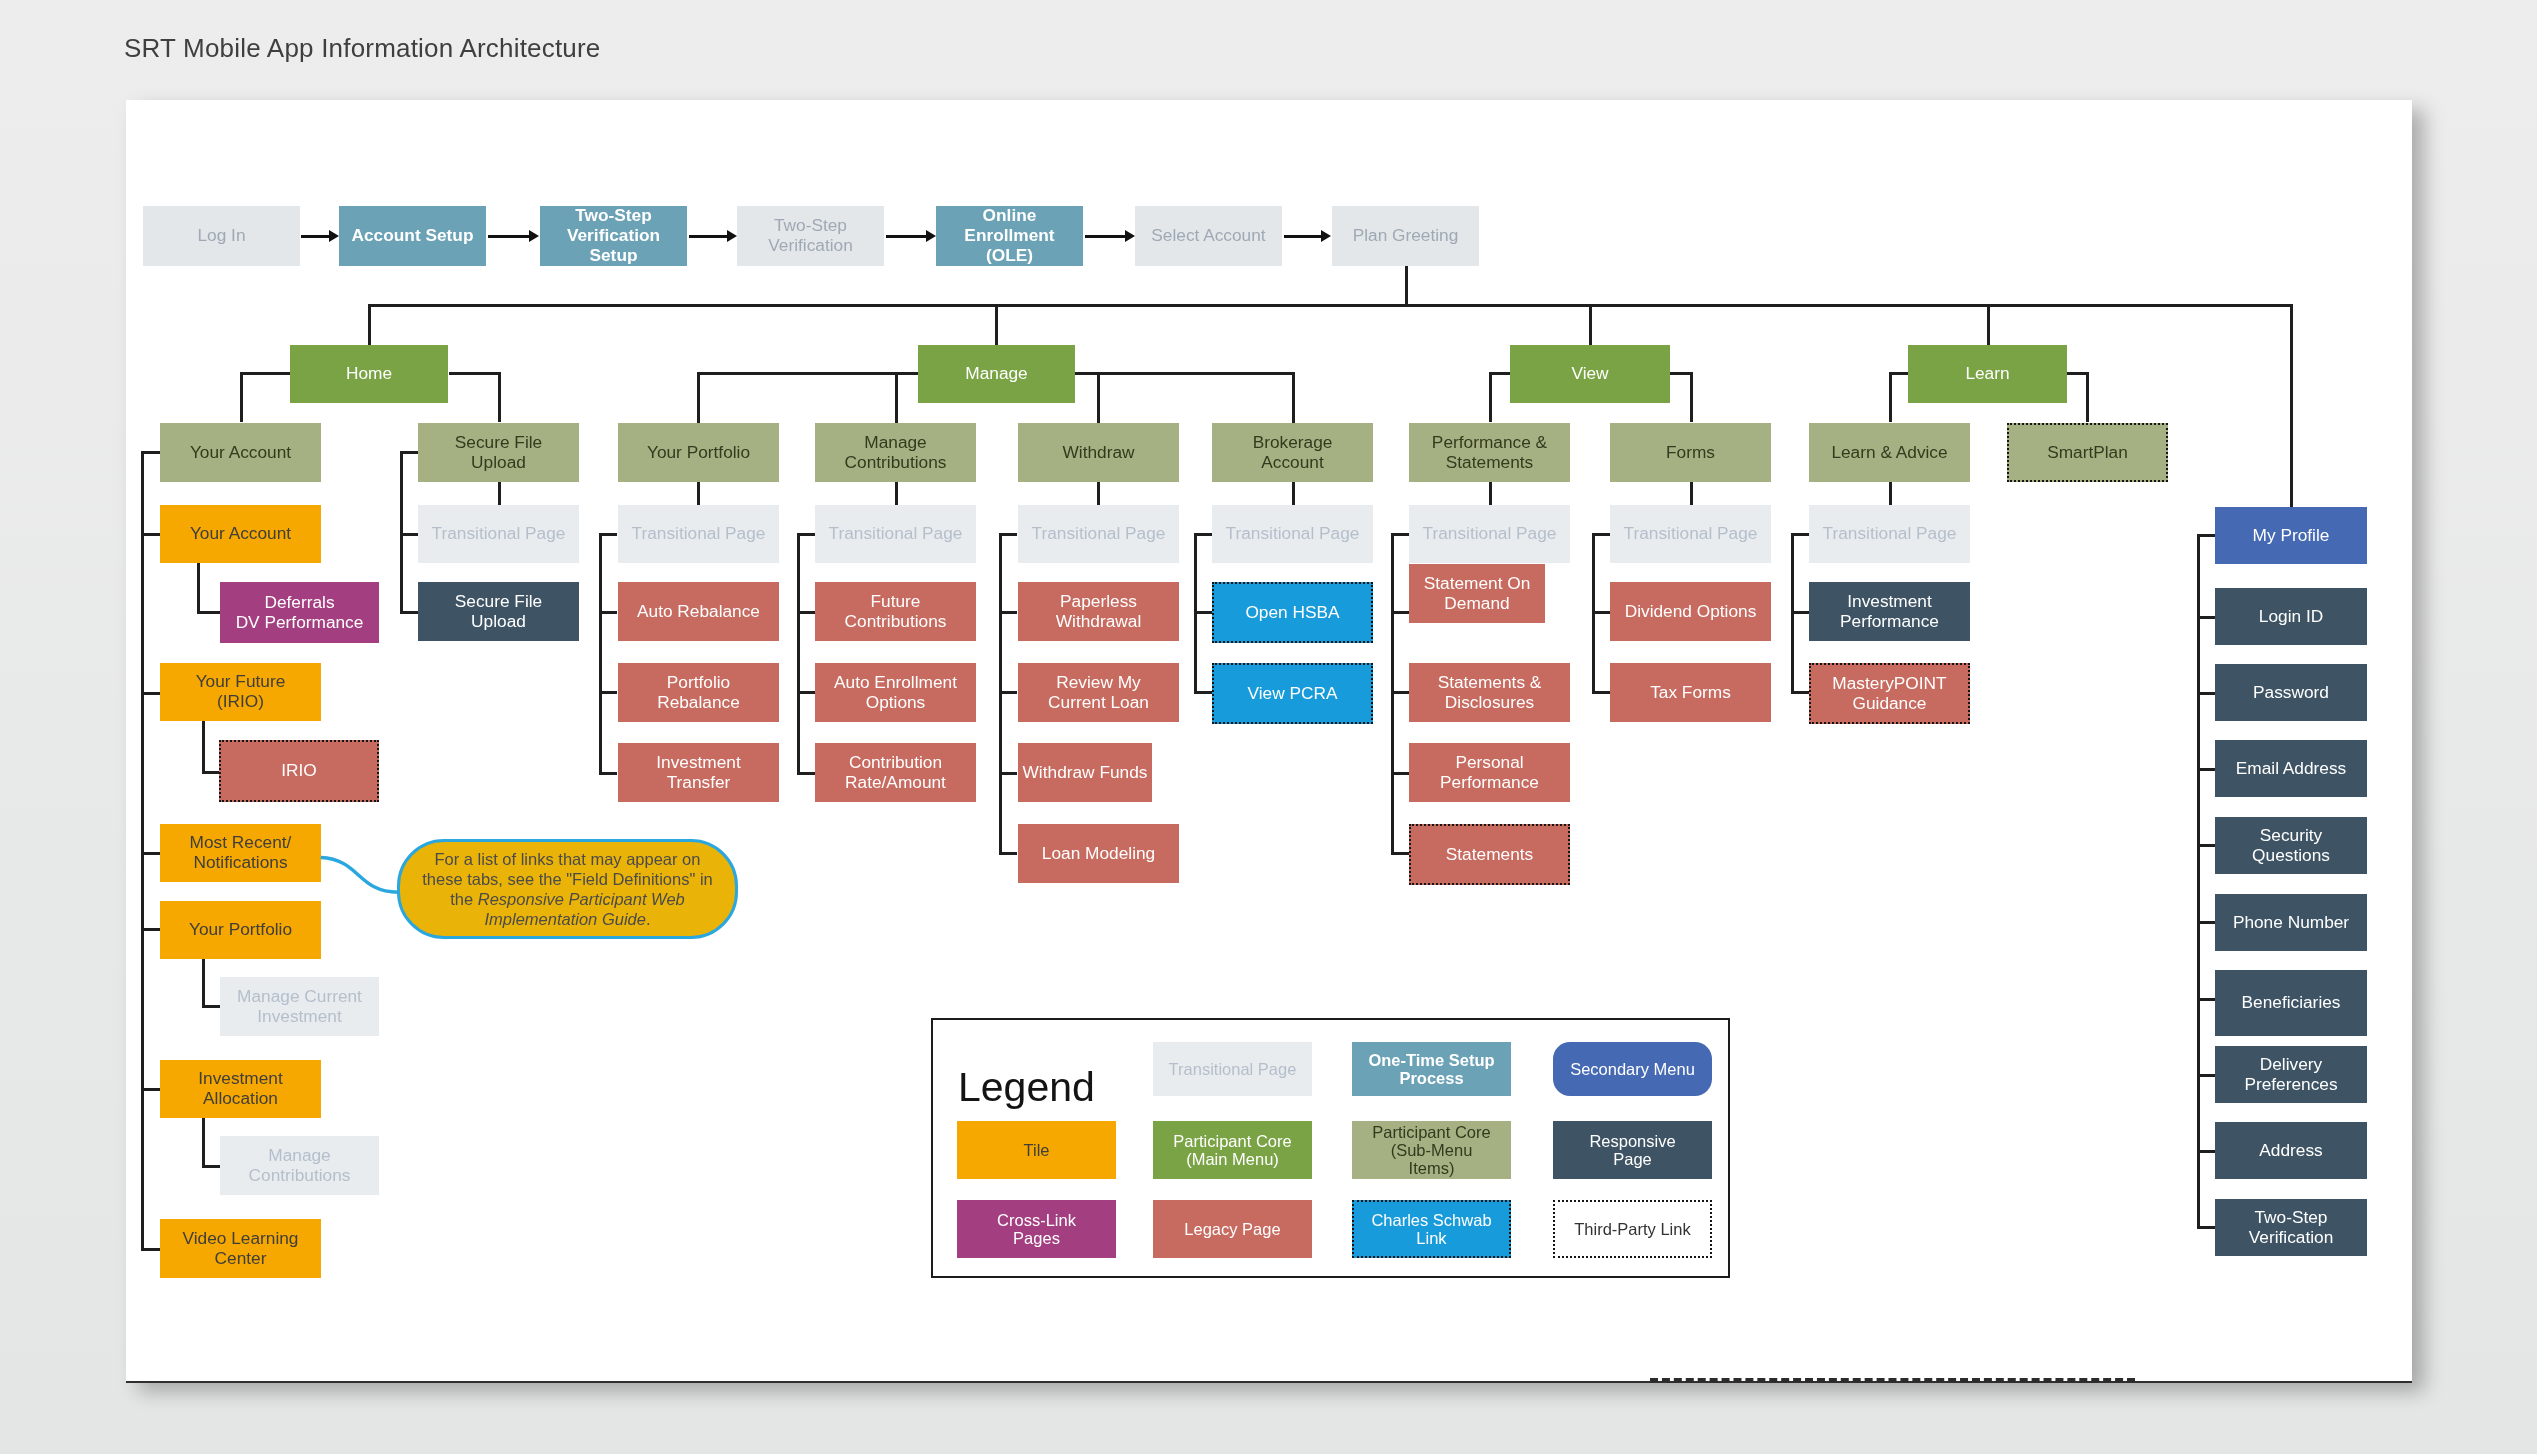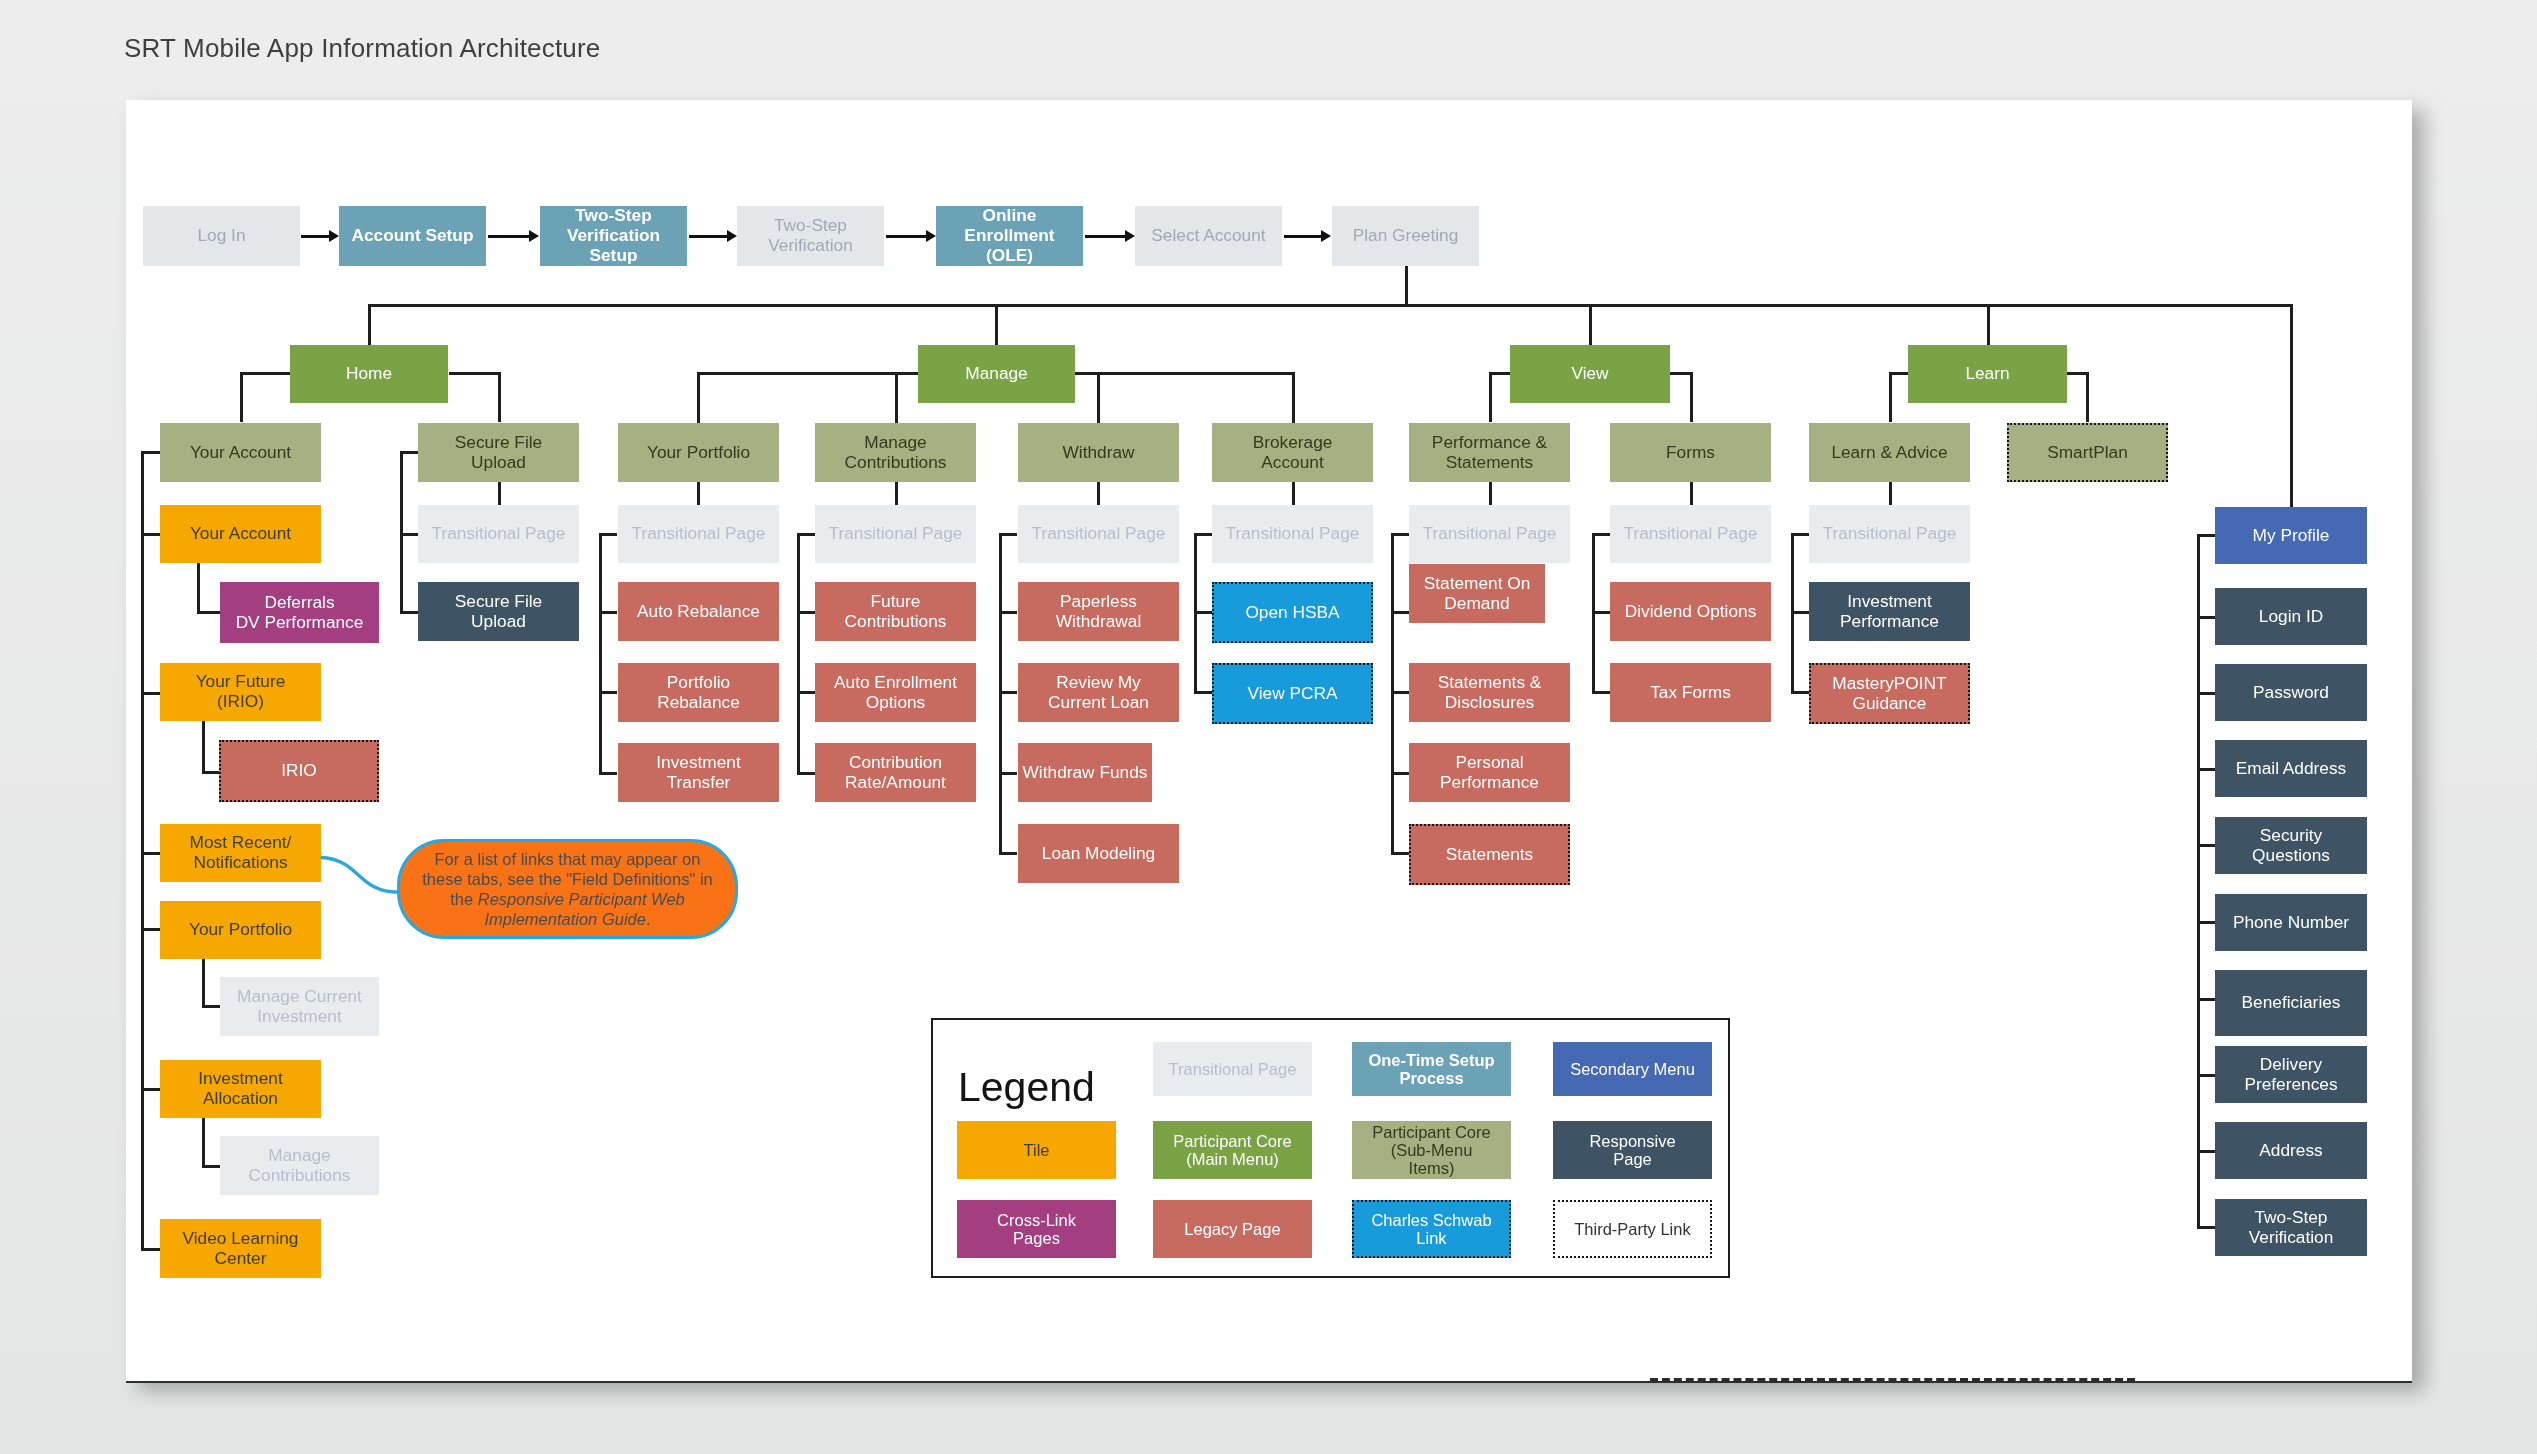--- a/index.html
+++ b/index.html
@@ -45,21 +45,21 @@
   #legend-box{
     position:absolute;left:931px;top:1018px;width:799px;height:260px;
     background:#fff;border:2.6px solid #1c1c1c;z-index:1;box-sizing:border-box;
   }
   #legend-title{
     position:absolute;left:958px;top:1064px;font-size:41px;color:#141414;z-index:2;
   }
   .legend-item{font-size:16.5px;line-height:1.1;}
   #callout{
     position:absolute;left:397px;top:839px;width:341px;height:100px;z-index:3;
-    box-sizing:border-box;background:#f97316;border:3.5px solid #2ba7e0;border-radius:47px;
+    box-sizing:border-box;background:#eab308;border:3.5px solid #2ba7e0;border-radius:47px;
     display:flex;align-items:center;justify-content:center;text-align:center;
     font-size:16.5px;line-height:1.22;color:#4b4b4b;padding:3.5px 15.6px;
   }
   #callout-tail{position:absolute;left:319px;top:847px;z-index:3;}
   #bottom-dashes{
     position:absolute;left:1650px;top:1378px;width:485px;height:0;
     border-top:4.3px dashed #2b2b2b;z-index:3;
   }
 </style>
 </head>
@@ -291,21 +291,21 @@
 </svg>
 <div id="callout">
   <span><span>For a list of links that may appear on these tabs, see the "Field Definitions" in the </span><em>Responsive Participant Web Implementation Guide</em><span>.</span></span>
 </div>
 
 <div id="legend-box"></div>
 <div id="legend-title">Legend</div>
 <div class="b tp legend-item" style="left:1153px;top:1042px;width:159px;height:54px;">Transitional Page</div>
 <div class="b teal legend-item" style="left:1352px;top:1042px;width:159px;height:54px;">One-Time Setup
 Process</div>
-<div class="b blue legend-item" style="left:1553px;top:1042px;width:159px;height:54px;">Secondary Menu</div>
+<div class="b blue legend-item" style="left:1553px;top:1042px;width:159px;height:54px;border-radius:17px;">Secondary Menu</div>
 <div class="b orange legend-item" style="left:957px;top:1121px;width:159px;height:58px;">Tile</div>
 <div class="b green legend-item" style="left:1153px;top:1121px;width:159px;height:58px;">Participant Core
 (Main Menu)</div>
 <div class="b sage legend-item" style="left:1352px;top:1121px;width:159px;height:58px;">Participant Core
 (Sub-Menu
 Items)</div>
 <div class="b slate legend-item" style="left:1553px;top:1121px;width:159px;height:58px;">Responsive
 Page</div>
 <div class="b purple legend-item" style="left:957px;top:1200px;width:159px;height:58px;">Cross-Link
 Pages</div>

